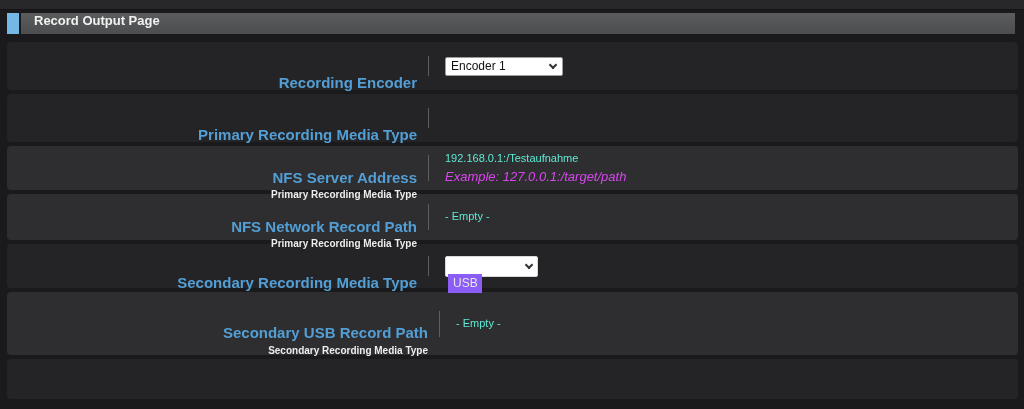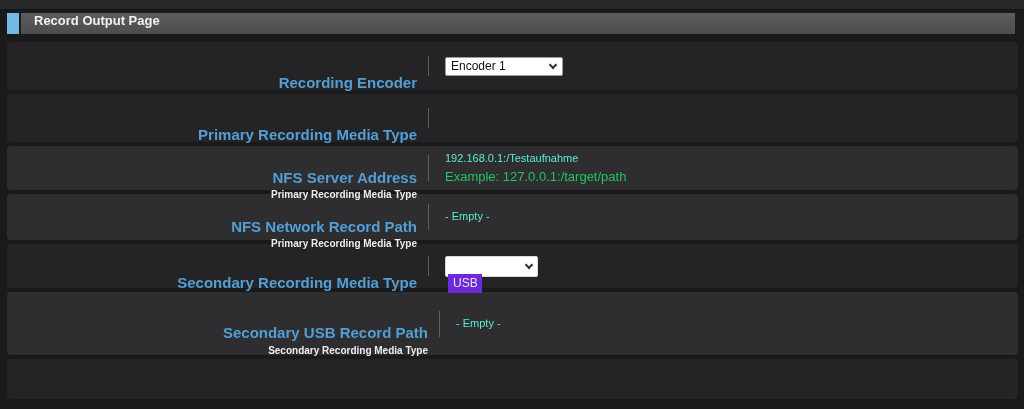--- a/index.html
+++ b/index.html
@@ -43,36 +43,36 @@
   .sublabel { color:#ededed; font-size:10px; font-weight:bold; margin-top:3px; }
 
   .vdivider { width:1px; height:20px; background:#5e5e5e; margin-left:11px; }
   .row.tall .vdivider { height:26px; }
 
   .value-col {
     margin-left:16px; display:flex; flex-direction:column; justify-content:center;
     color:#e8e8e8; font-size:13px;
   }
   .value { color:#5eead4; font-size:11px; line-height:1.2; }
-  .example { color:#22c55e; margin-top:4px; }
+  .example { font-style:italic; color:#d946ef; margin-top:4px; }
 
   .select {
     display:inline-flex; align-items:center;
     background:#ffffff; border:1px solid #9c9c9c; border-radius:2px;
     height:19px; padding:0 5px; color:#111; font-size:12px; cursor:default;gap:36px;
   }
   .sel-text { line-height:1; }
   .chev {
     width:6px; height:6px; margin-left:8px; margin-right:1px; margin-top:-3px;
     border-right:2px solid #333; border-bottom:2px solid #333;
     transform:rotate(45deg);
   }
   .select.focused { height:21px; padding:0 4px 0 2px; border-color:#d9d9d9; }
   .select.focused .sel-text {
-    background:#6d28d9; color:#e6e6e6; padding:3px 4px 4px 5px;margin-top:34px;
+    background:#8b5cf6; color:#e6e6e6; padding:3px 4px 4px 5px;margin-top:34px;
   }
 </style>
 </head>
 <body>
 
 <div class="page">
 
   <div class="top-strip"></div>
 
   <div class="header">

